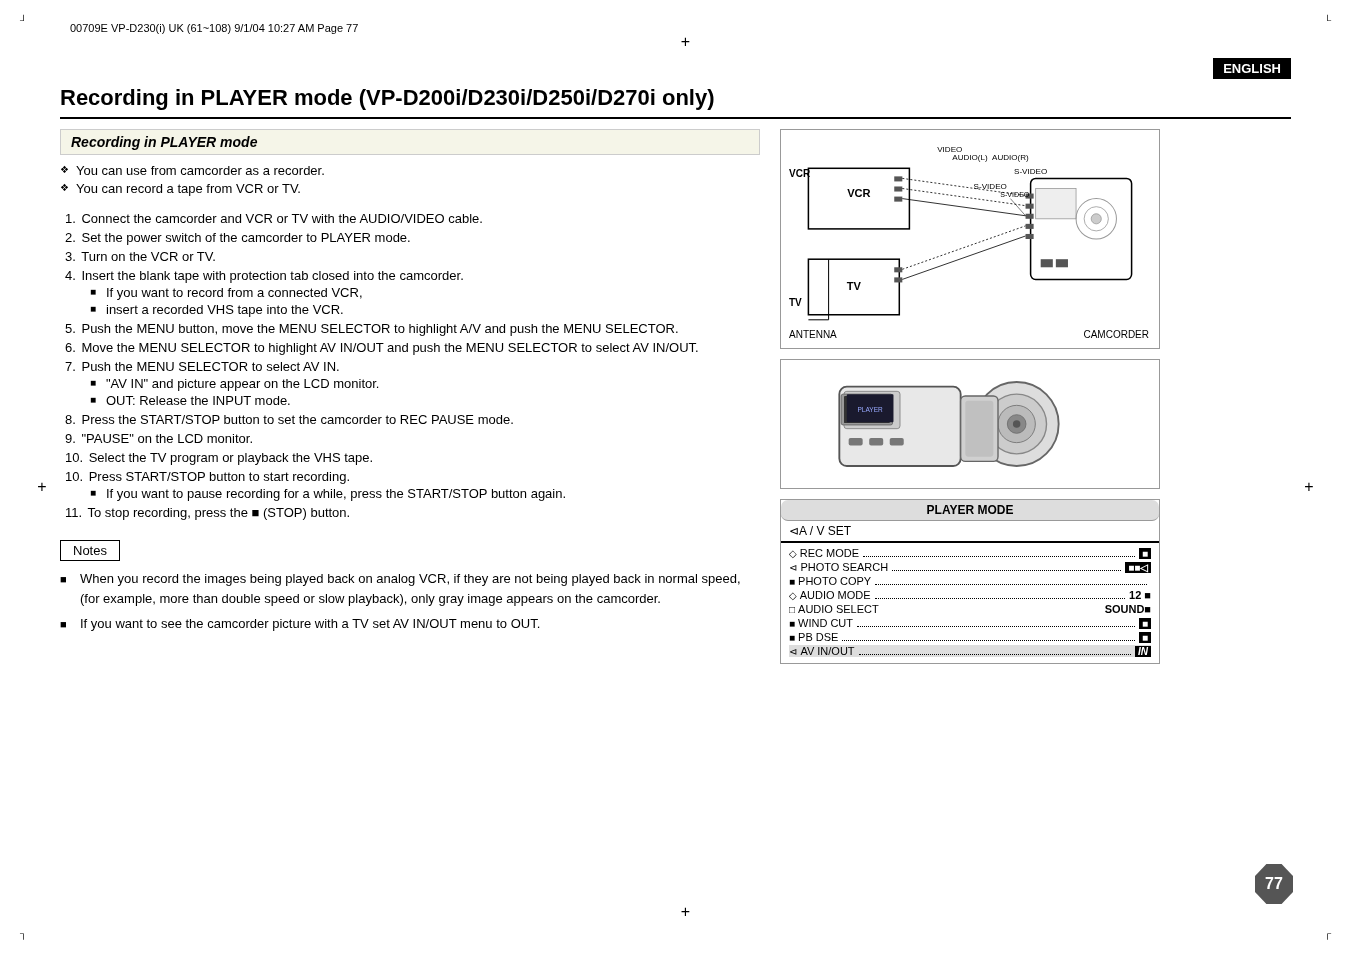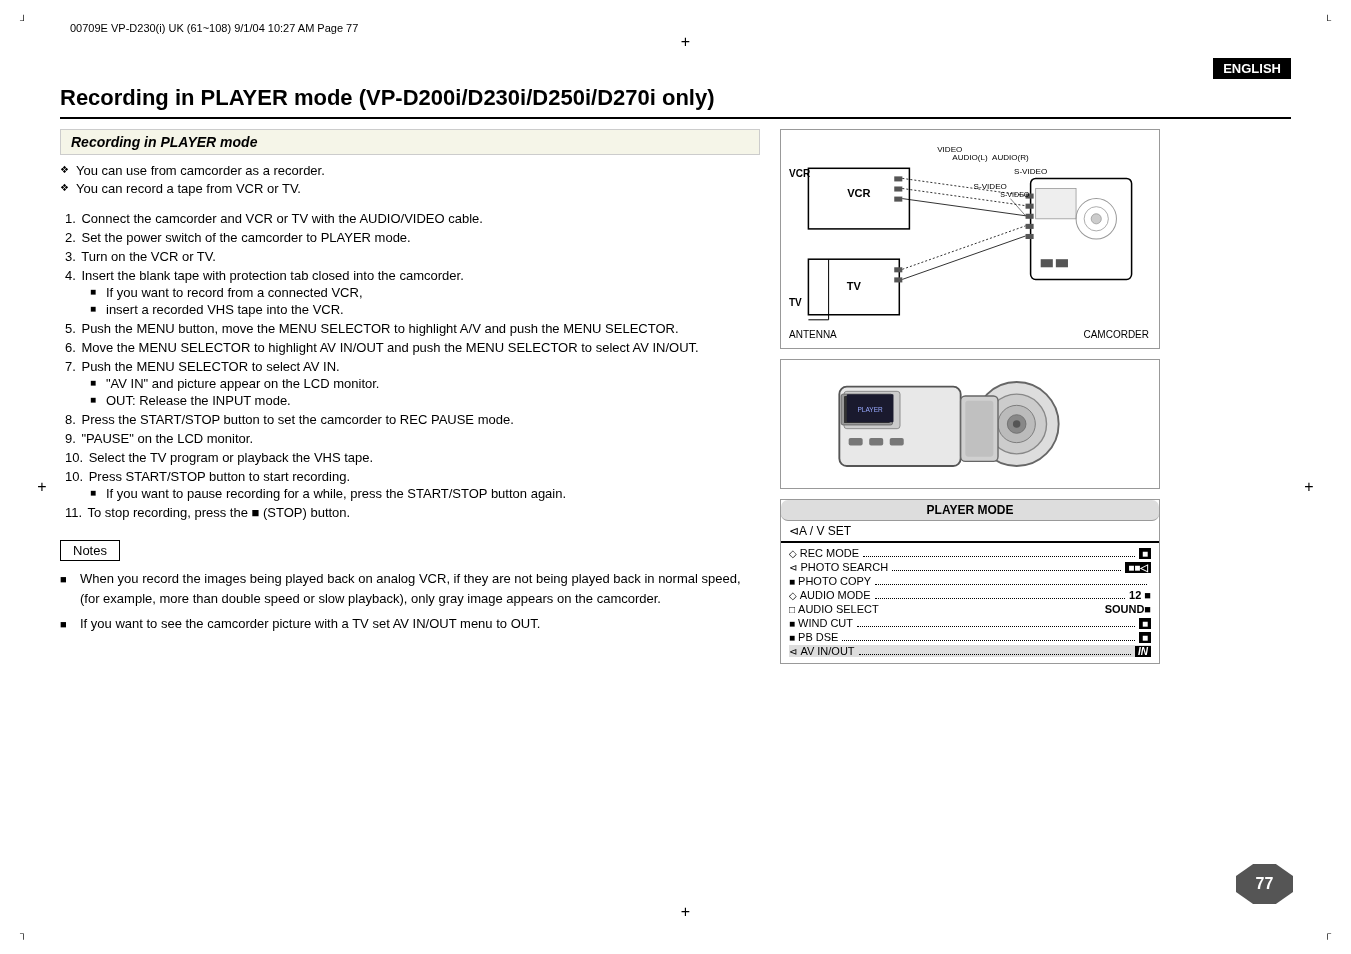--- a/index.html
+++ b/index.html
@@ -75,21 +75,21 @@
 
     
     .page-number-badge {
       position: absolute;
       bottom: 50px;
       right: 58px;
       background: #555;
       color: #fff;
       font-weight: bold;
       font-size: 16px;
-      width: 57px;
+      width: 38px;
       height: 40px;
       display: flex;
       align-items: center;
       justify-content: center;
       clip-path: polygon(30% 0%, 70% 0%, 100% 30%, 100% 70%, 70% 100%, 30% 100%, 0% 70%, 0% 30%);
     }
 
     
     .main-title {
       font-size: 22px;

